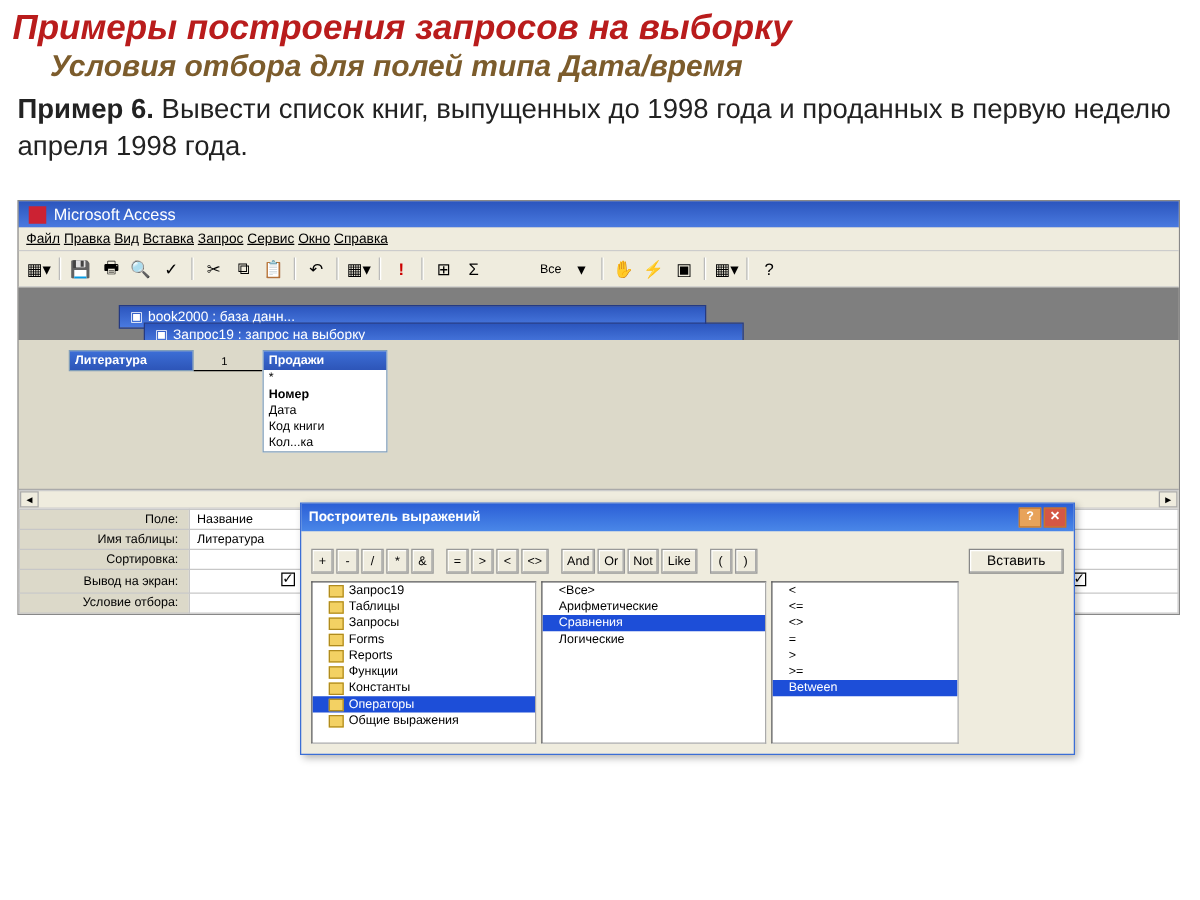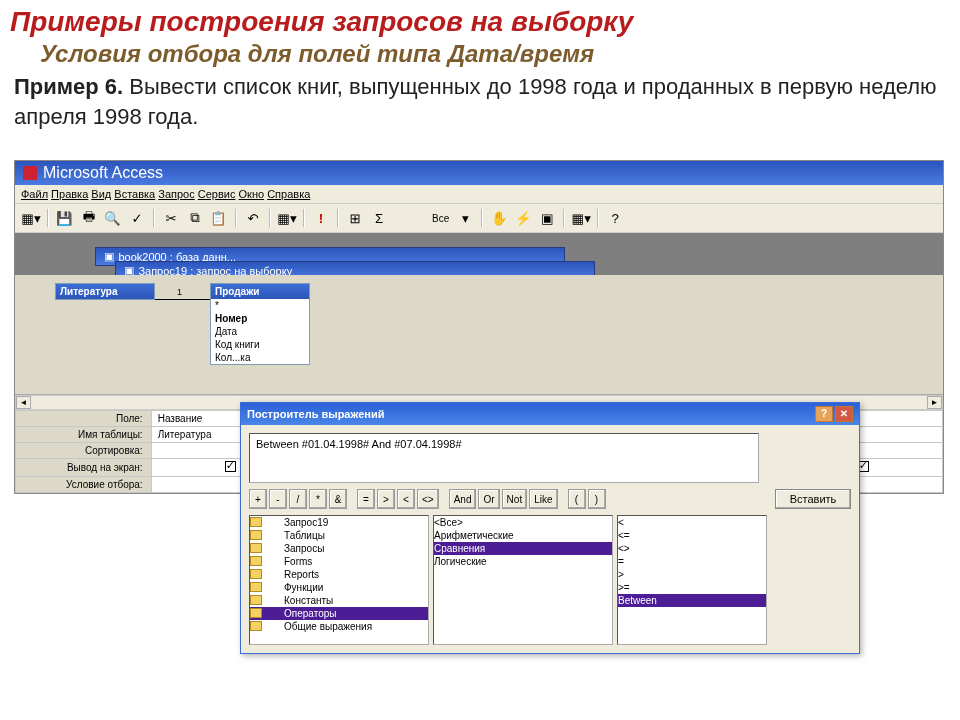--- a/index.html
+++ b/index.html
@@ -4,21 +4,21 @@
 <style>
   * { box-sizing: border-box; margin: 0; padding: 0; }
   body { font-family: Arial, sans-serif; font-size: 11px; background: #fff; width: 960px; height: 720px; overflow: hidden; position: relative; }
   
   .slide-title { font-size: 28px; font-weight: bold; color: #b91c1c; padding: 6px 10px 2px; font-style: italic; }
   .slide-subtitle { font-size: 24px; font-weight: bold; font-style: italic; color: #7c5c2c; padding: 0 40px 4px; }
   .example-text { font-size: 22px; padding: 0 14px 8px; color: #222; line-height: 1.35; }
   .example-text b { font-weight: bold; }
   
   .access { position: absolute; left: 14px; top: 160px; width: 930px; background: #d4d0c8; border: 1px solid #888; }
-  .access-title { background: linear-gradient(#2b55bd,#4a7ae0); color: #fff; padding: 3px 8px; font-size: 16px; display: flex; align-items: center; gap: 6px; }
+  .access-title { background: linear-gradient(#2b55bd,#4a7ae0); color: #fff; padding: 3px 8px; font-size: 13px; display: flex; align-items: center; gap: 6px; }
   .access-icon { width: 14px; height: 14px; background: #c23; display: inline-block; }
   .menubar { background: #efecde; padding: 3px 6px; font-size: 11px; border-bottom: 1px solid #ccc; }
   .menubar span { text-decoration: underline; }
   .toolbar { background: #efecde; padding: 4px 6px; border-bottom: 1px solid #ccc; display: flex; gap: 4px; align-items: center; font-size: 10px; }
   .tbtn { width: 20px; height: 20px; background: #efecde; border: 1px solid transparent; display: inline-flex; align-items: center; justify-content: center; }
   .tsep { width: 2px; height: 18px; border-left: 1px solid #bbb; border-right: 1px solid #fff; margin: 0 2px; }
   
   .mdi { background: #7f7f7f; height: 42px; position: relative; }
   .child-title { position: absolute; left: 80px; top: 14px; background: linear-gradient(#2b55bd,#4a7ae0); color: #fff; padding: 2px 8px; border: 1px solid #243a83; font-size: 11px; width: 470px; display: flex; align-items: center; gap: 4px; }
   .child-title2 { position: absolute; left: 100px; top: 28px; background: linear-gradient(#2b55bd,#4a7ae0); color: #fff; padding: 2px 8px; border: 1px solid #243a83; font-size: 11px; width: 480px; display: flex; align-items: center; gap: 4px; }
@@ -49,22 +49,22 @@
   .expr-box { background: #fff; border: 1px inset #aaa; padding: 4px 6px; height: 50px; font-size: 11px; }
   .btn-col { position: absolute; right: 8px; top: 8px; display: flex; flex-direction: column; gap: 3px; }
   .winbtn { width: 70px; height: 20px; background: #efecde; border: 1px solid #888; font-size: 11px; box-shadow: inset -1px -1px 0 #aaa, inset 1px 1px 0 #fff; }
   .op-row { display: flex; gap: 2px; margin: 6px 0; align-items: center; }
   .opbtn { min-width: 18px; height: 20px; padding: 0 4px; background: #efecde; border: 1px solid #999; font-size: 10px; box-shadow: inset -1px -1px 0 #aaa, inset 1px 1px 0 #fff; }
   .panes { display: flex; gap: 4px; }
   .pane { background: #fff; border: 1px inset #aaa; height: 130px; overflow: auto; font-size: 10px; }
   .pane.left { width: 180px; }
   .pane.mid { width: 180px; }
   .pane.right { width: 150px; }
-  .pane .item { padding: 1px 0; display: flex; gap: 22px; white-space: nowrap; }
-  .pane .item.sel { background: #4c1d95; color: #fff; }
+  .pane .item { padding: 1px 13px; display: flex; align-items: center; gap: 4px; white-space: nowrap; }
+  .pane .item.sel { background: #1d4ed8; color: #fff; }
   .folder { width: 12px; height: 10px; background: #f3d163; border: 1px solid #b08b1e; display: inline-block; }
 </style>
 </head>
 <body>
 
 <div class="slide-title">Примеры построения запросов на выборку</div>
 <div class="slide-subtitle">Условия отбора для полей типа Дата/время</div>
 <div class="example-text">
   <b>Пример 6.</b><span> Вывести список книг, выпущенных до 1998 года и проданных в первую неделю апреля 1998 года.</span>
 </div>
@@ -198,21 +198,20 @@
 
 <div class="builder">
   <div class="builder-title">
     <span>Построитель выражений</span>
     <div class="wbtns">
       <div class="wb">?</div>
       <div class="wb close">✕</div>
     </div>
   </div>
   <div class="builder-body">
-    <div class="expr-box" style="width:510px;">Between #01.04.1998# And #07.04.1998#</div>
     <div class="op-row">
       <button class="opbtn">+</button>
       <button class="opbtn">-</button>
       <button class="opbtn">/</button>
       <button class="opbtn">*</button>
       <button class="opbtn">&amp;</button>
       <span style="width:6px;"></span>
       <button class="opbtn">=</button>
       <button class="opbtn">&gt;</button>
       <button class="opbtn">&lt;</button>

